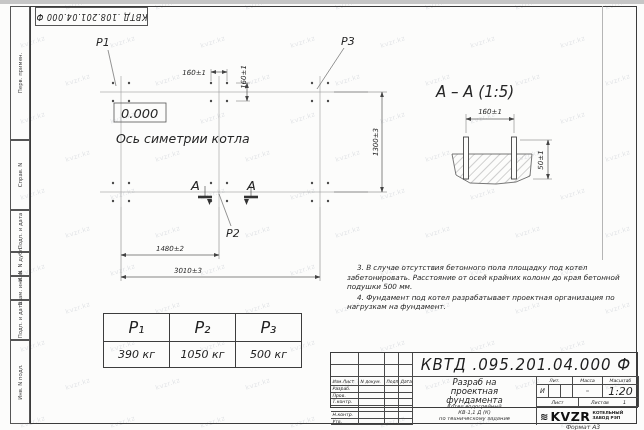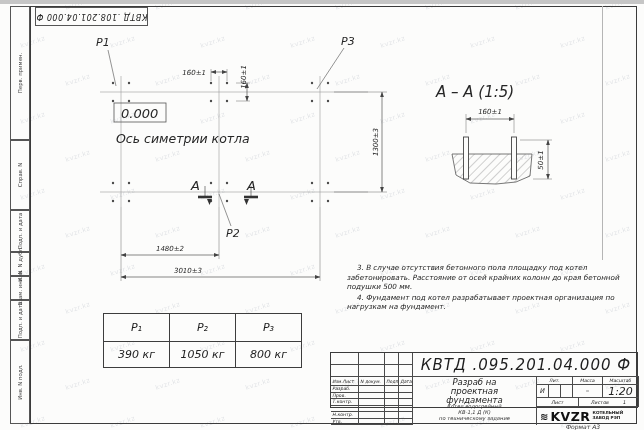--- a/index.html
+++ b/index.html
@@ -20,21 +20,21 @@
   
   .top-stamp{position:absolute;left:35px;top:7px;width:113px;height:19px;border:1px solid #555;
              box-sizing:border-box;display:flex;align-items:center;justify-content:center;}
   .top-stamp span{transform:rotate(180deg);font-size:8px;font-style:italic;color:#222;letter-spacing:.5px;white-space:nowrap;}
   
   .notes{position:absolute;left:347px;top:263px;width:292px;color:#222;}
   .notes p{margin:0 0 1px 0;font-size:7.2px;line-height:9.6px;font-style:italic;text-indent:10px;}
   
   .load-table{position:absolute;left:103px;top:313px;border-collapse:collapse;}
   .load-table td{border:1.1px solid #3d3d3d;width:63px;text-align:center;font-style:italic;color:#222;}
-  .load-table tr.hdr td{height:25px;font-size:11px;}
+  .load-table tr.hdr td{height:25px;font-size:16px;}
   .load-table tr.val td{height:23px;font-size:11px;}
   
   .tb{position:absolute;left:330px;top:352px;width:308px;height:56px;border:1.3px solid #3b3b3b;
       box-sizing:border-box;color:#222;}
   .tb .abs{position:absolute;box-sizing:border-box;}
   .tb-left{position:absolute;left:0;top:0;width:82px;height:72px;display:grid;
            grid-template-columns:28px 26px 14px 14px;
            grid-template-rows:12px 12px 9px 6.5px 6.5px 6.5px 6.5px 6.5px 6.5px;}
   .tbc{border-right:0.8px solid #4a4a4a;border-bottom:0.8px solid #4a4a4a;box-sizing:border-box;
        font-size:4.6px;font-style:italic;display:flex;align-items:center;padding-left:1.5px;
@@ -300,21 +300,21 @@
   <table class="load-table">
     <tbody>
         <tr class="hdr">
       <td>P₁</td>
       <td>P₂</td>
       <td>P₃</td>
     </tr>
     <tr class="val">
       <td>390 кг</td>
       <td>1050 кг</td>
-      <td>800 кг</td>
+      <td>500 кг</td>
     </tr>
   </tbody>
     </table>
 
   <div class="tb">
     <div class="tb-left">
       <div class="tbc"></div>
         <div class="tbc"></div>
         <div class="tbc"></div>
         <div class="tbc"></div>

